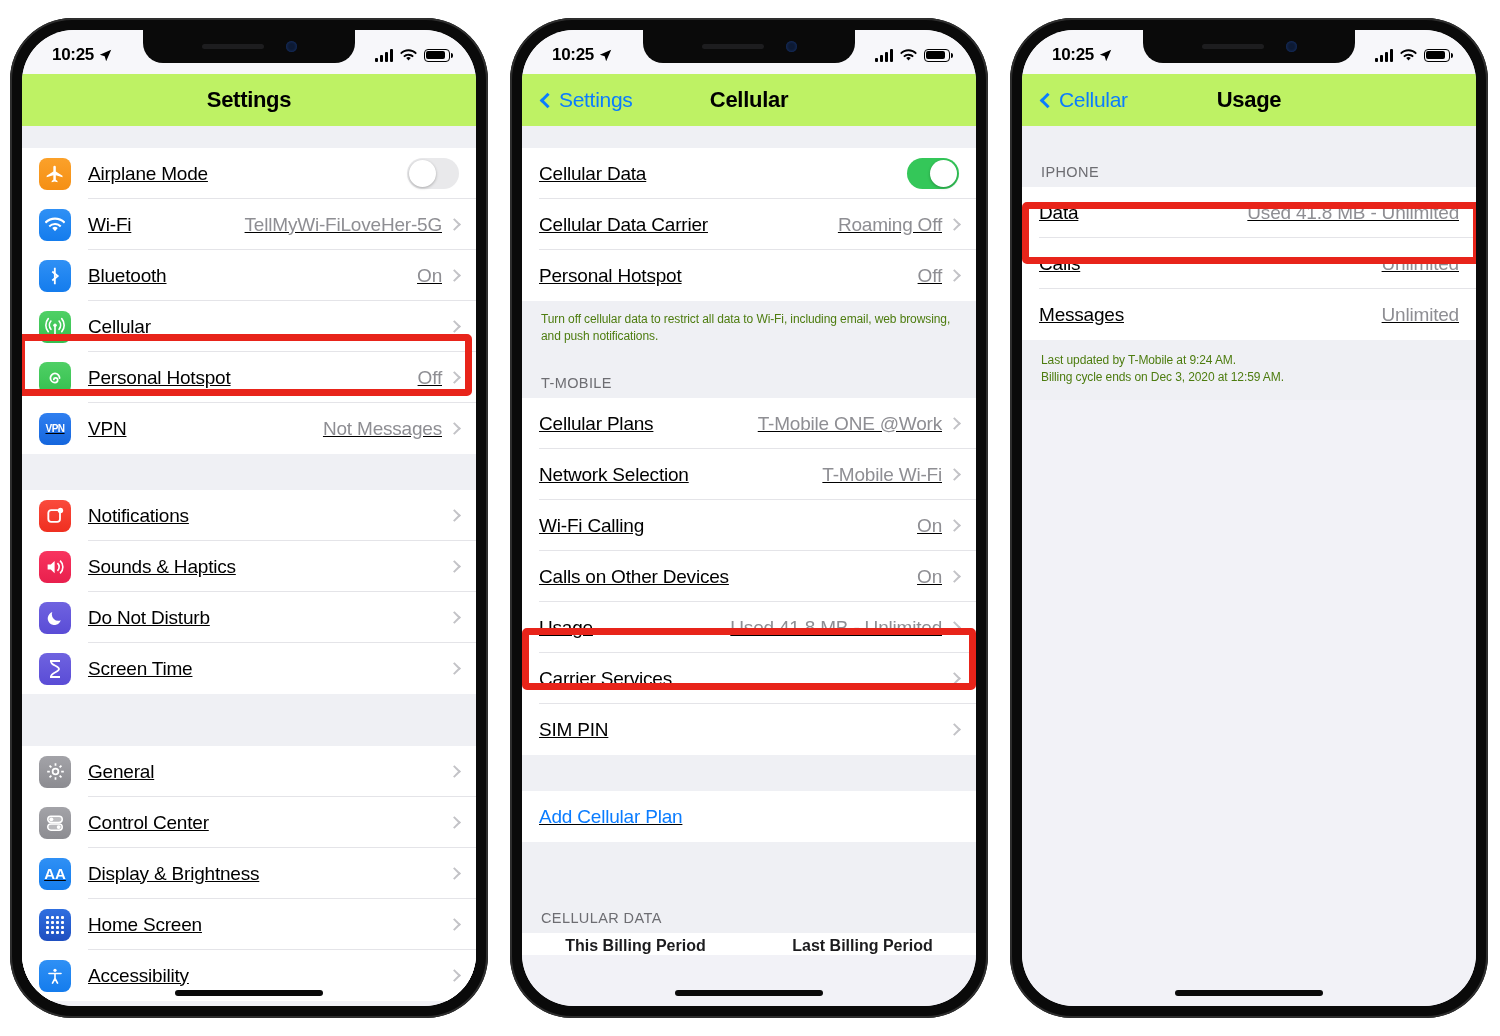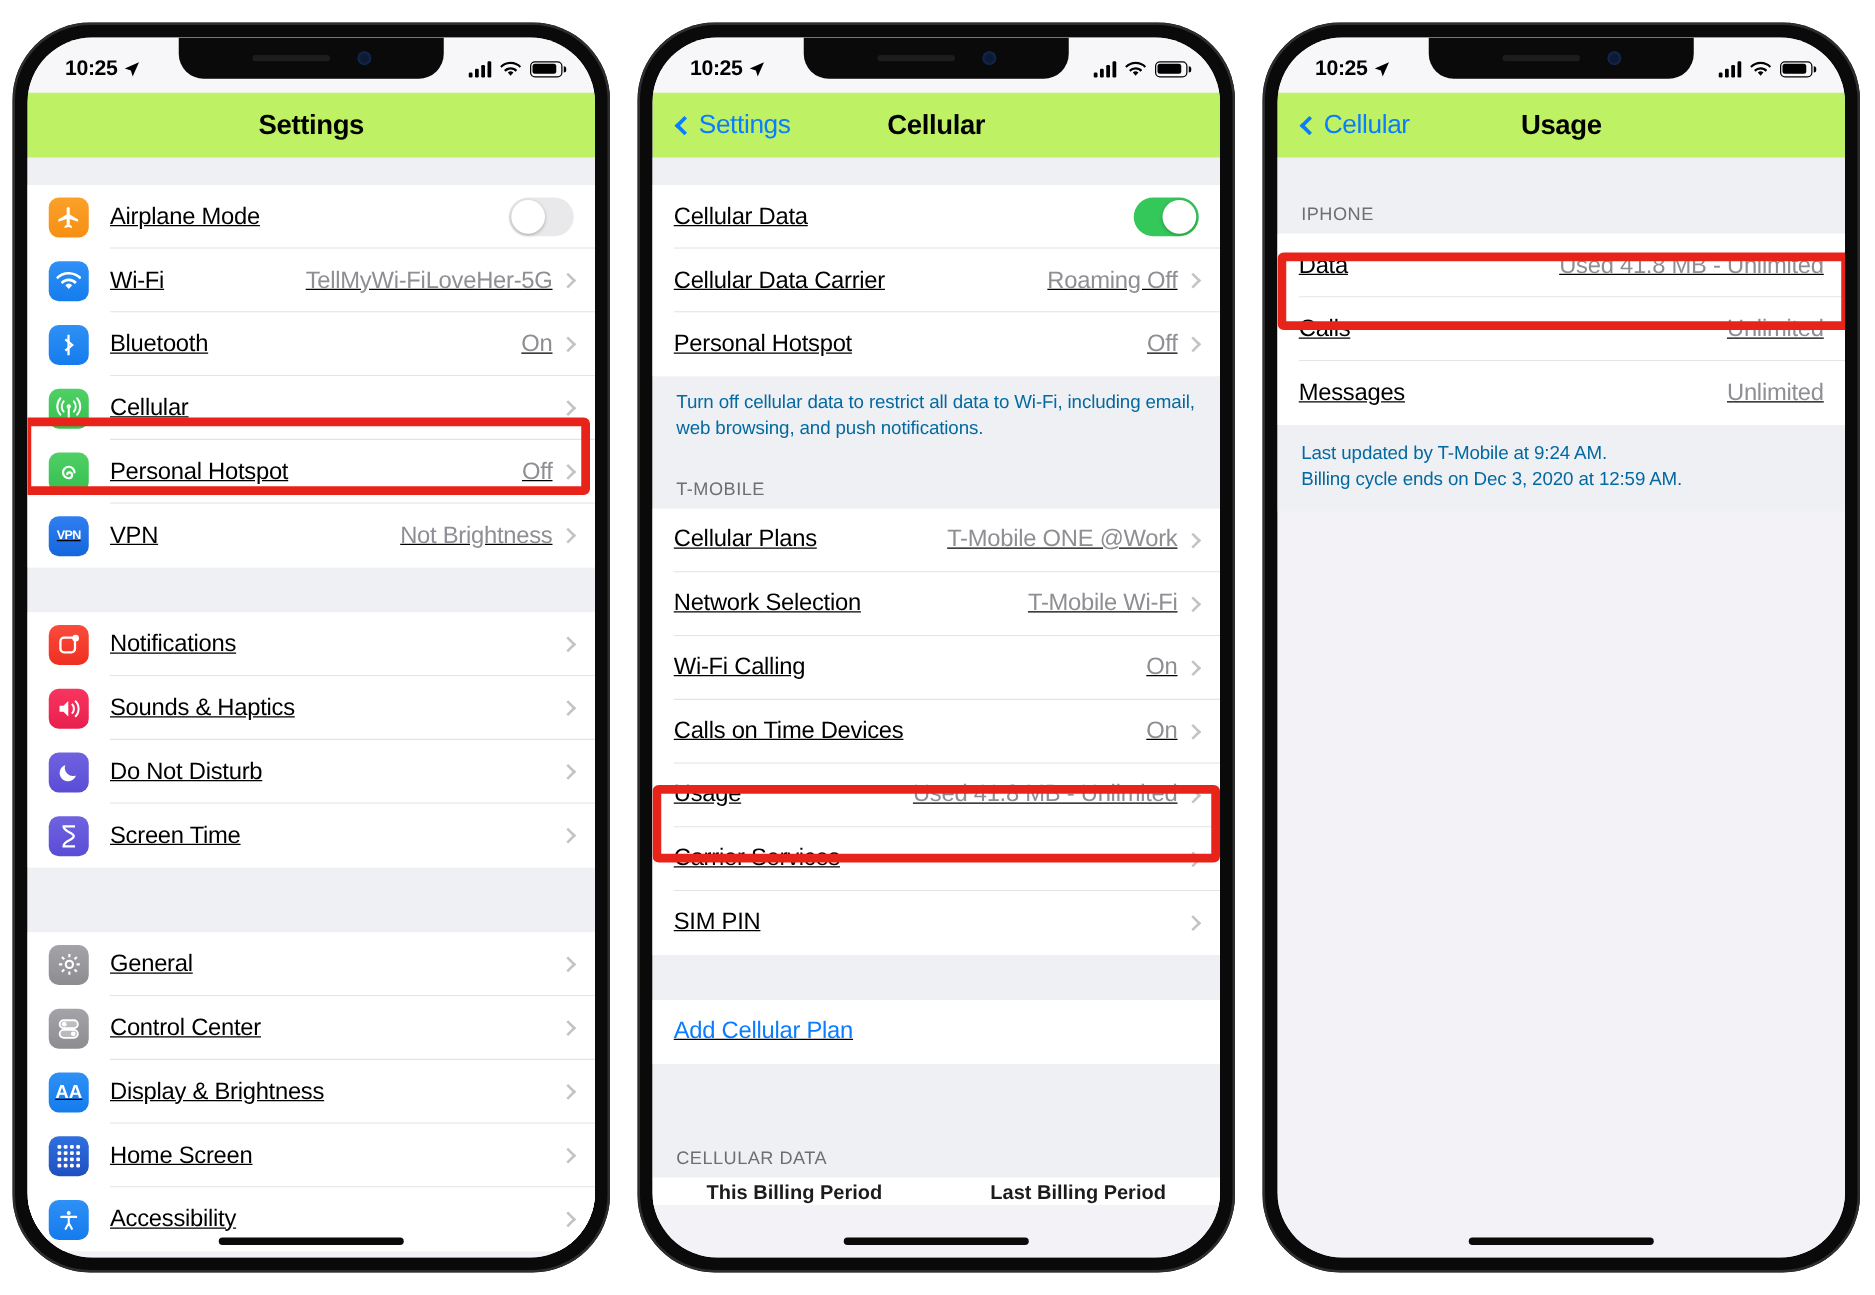--- a/index.html
+++ b/index.html
@@ -181,22 +181,22 @@
     position: absolute; top: 2px; right: 2px;
     width: 27px; height: 27px; border-radius: 50%;
     background: #fff;
     box-shadow: 0 1px 3px rgba(0,0,0,.28);
   }
   .toggle.off .knob { right: auto; left: 2px; }
 
   .footnote {
     background: #eff0f4;
     padding: 10px 19px 14px 19px;
-    font-size: 15px; line-height: 1.42;
-    color: #0369a1;
+    font-size: 12px; line-height: 1.42;
+    color: #4d7c0f;
     letter-spacing: -0.1px;
   }
   .sechead {
     background: #eff0f4;
     padding: 16px 19px 7px 19px;
     font-size: 14.5px;
     color: #6d6d72;
     letter-spacing: 0.4px;
   }
   .linkrow { color: #0a7cff; font-size: 19px; letter-spacing: -0.2px; }
@@ -355,21 +355,21 @@
             <div class="label">Personal Hotspot</div>
             <div class="spacer"></div>
             <div class="value">Off</div>
             <div class="chev-r"></div>
           </div>
 
           <div class="row nosep">
             <div class="appicon ic-vpn">VPN</div>
             <div class="label">VPN</div>
             <div class="spacer"></div>
-            <div class="value">Not Brightness</div>
+            <div class="value">Not Messages</div>
             <div class="chev-r"></div>
           </div>
         </div>
 
         <div class="gap g-md"></div>
 
         <div class="group">
           <div class="row">
             <div class="appicon ic-notif">
               <svg width="20" height="20" viewBox="0 0 24 24" fill="none" stroke="#fff" stroke-width="2.2">
@@ -573,21 +573,21 @@
             <div class="value">T-Mobile Wi-Fi</div>
             <div class="chev-r"></div>
           </div>
           <div class="row plain">
             <div class="label">Wi-Fi Calling</div>
             <div class="spacer"></div>
             <div class="value">On</div>
             <div class="chev-r"></div>
           </div>
           <div class="row plain">
-            <div class="label">Calls on Time Devices</div>
+            <div class="label">Calls on Other Devices</div>
             <div class="spacer"></div>
             <div class="value">On</div>
             <div class="chev-r"></div>
           </div>
           <div class="row plain">
             <div class="label">Usage</div>
             <div class="spacer"></div>
             <div class="value">Used 41.8 MB - Unlimited</div>
             <div class="chev-r"></div>
           </div>

